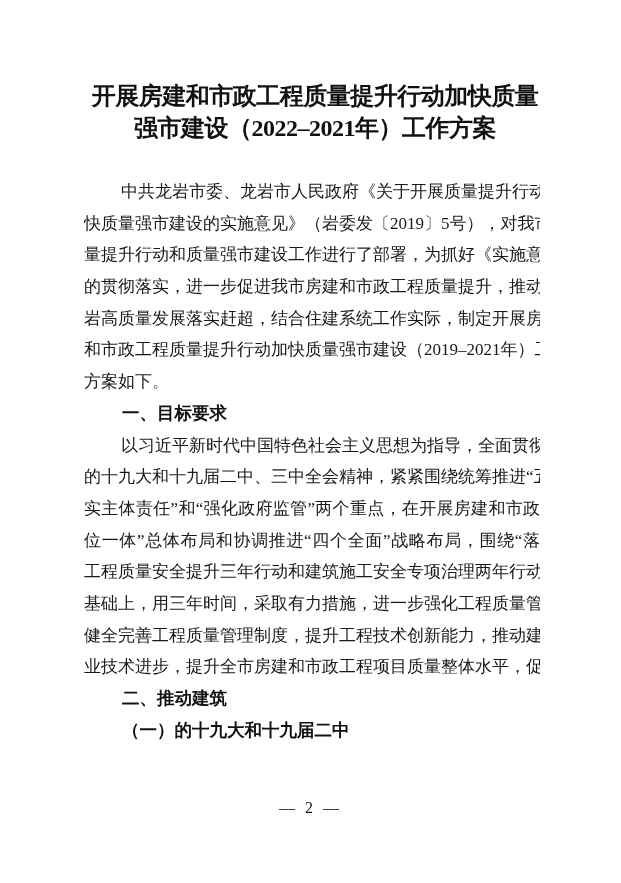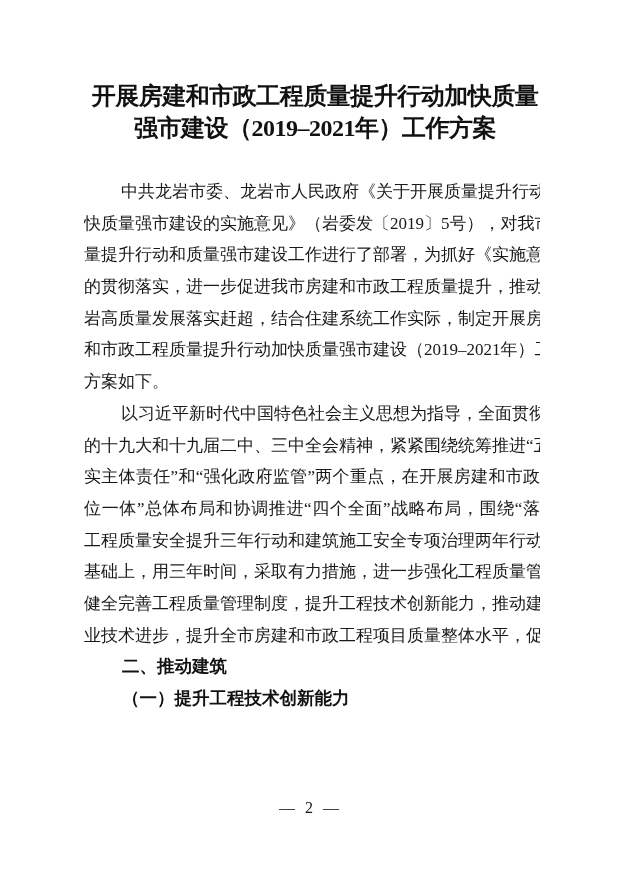--- a/index.html
+++ b/index.html
@@ -69,38 +69,39 @@
     color: #1b1816;
   }
 </style>
 </head>
 <body>
 
 <div class="page">
 
   <div class="doc-title">
     <div>开展房建和市政工程质量提升行动加快质量</div>
-    <div>强市建设（2019–2021年）工作方案</div>
+    <div>强市建设（2022–2021年）工作方案</div>
   </div>
 
   <div class="doc-body" id="doc-body">
       <div class="tline indent">中共龙岩市委、龙岩市人民政府《关于开展质量提升行动加</div>
       <div class="tline">快质量强市建设的实施意见》（岩委发〔2019〕5号），对我市质</div>
       <div class="tline">量提升行动和质量强市建设工作进行了部署，为抓好《实施意见》</div>
       <div class="tline">的贯彻落实，进一步促进我市房建和市政工程质量提升，推动龙</div>
       <div class="tline">岩高质量发展落实赶超，结合住建系统工作实际，制定开展房建</div>
       <div class="tline">和市政工程质量提升行动加快质量强市建设（2019–2021年）工作</div>
       <div class="tline last">方案如下。</div>
+      <div class="heading">一、目标要求</div>
       <div class="tline indent">以习近平新时代中国特色社会主义思想为指导，全面贯彻党</div>
       <div class="tline">的十九大和十九届二中、三中全会精神，紧紧围绕统筹推进“五</div>
       <div class="tline">实主体责任”和“强化政府监管”两个重点，在开展房建和市政</div>
       <div class="tline">位一体”总体布局和协调推进“四个全面”战略布局，围绕“落</div>
       <div class="tline">工程质量安全提升三年行动和建筑施工安全专项治理两年行动的</div>
       <div class="tline">基础上，用三年时间，采取有力措施，进一步强化工程质量管理，</div>
       <div class="tline">健全完善工程质量管理制度，提升工程技术创新能力，推动建筑</div>
       <div class="tline">业技术进步，提升全市房建和市政工程项目质量整体水平，促进</div>
       <div class="heading">二、推动建筑</div>
-      <div class="heading">（一）提升工程技术创新能力</div>
+      <div class="heading">（一）的十九大和十九届二中</div>
     </div>
 
   <div class="page-number">— 2 —</div>
 
 </div>
 
 </body></html>

